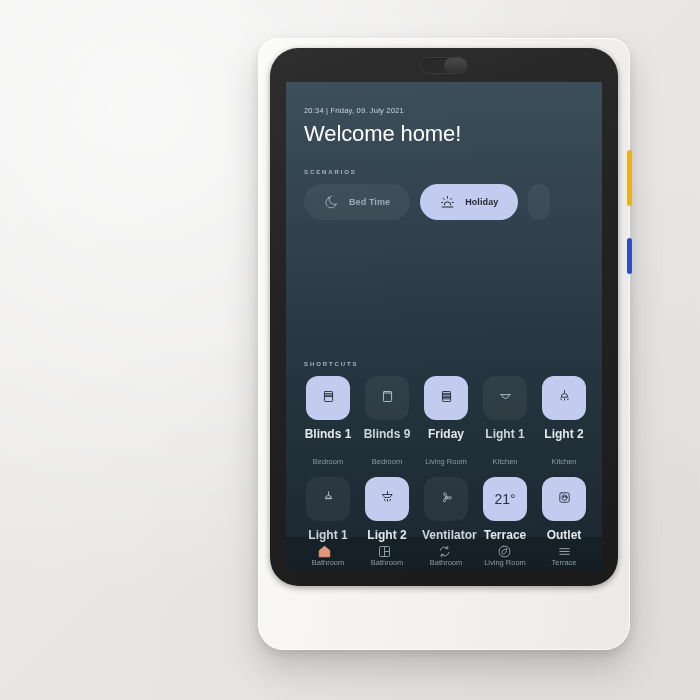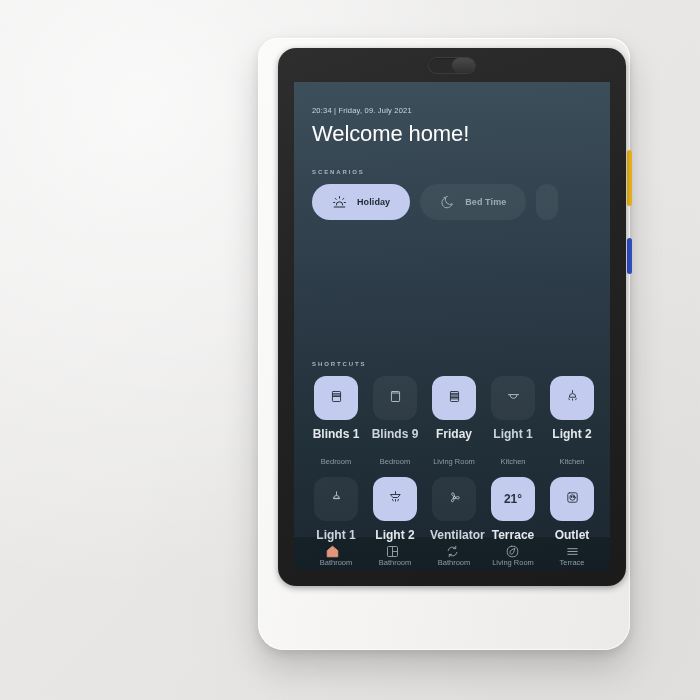--- a/index.html
+++ b/index.html
@@ -44,24 +44,24 @@
     right: -2px;
     width: 5px;
     border-radius: 3px;
   }
   .btn-yellow { top: 112px; height: 56px; background: #e8b21c; }
   .btn-blue   { top: 200px; height: 36px; background: #2e4fc4; }
 
   
   .bezel {
     position: absolute;
-    left: 20px; top: 10px;
+    left: 12px; top: 10px;
     width: 348px; height: 538px;
     background: linear-gradient(160deg, #2e2e2e 0%, #232323 40%, #1b1b1b 100%);
-    border-radius: 18px;
+    border-radius: 28px;
     box-shadow: 0 2px 6px rgba(0,0,0,0.35);
     overflow: hidden;
   }
   .notch {
     position: absolute;
     left: 50%; top: 9px; transform: translateX(-50%);
     width: 48px; height: 17px;
     border-radius: 9px;
     background: #2a2a2a;
     box-shadow: inset 0 0 0 1px #3c3c3c, inset 0 1px 2px rgba(0,0,0,0.6);
@@ -165,21 +165,21 @@
     background: rgba(255,255,255,0.055);
     display: flex;
     align-items: center;
     justify-content: center;
     margin: 0 auto 7px;
   }
   .tile.on .tile-icon { background: #c3cbee; }
   .tile .ic { stroke: #b6c2cb; }
   .tile.on .ic { stroke: #2a3340; }
   .tile-temp {
-    font-size: 12px; font-weight: 700; color: #2a3340;
+    font-size: 14px; font-weight: 400; color: #2a3340;
   }
   .tile-name {
     font-size: 12px;
     font-weight: 700;
     color: #e4e9ed;
     text-align: center;
     line-height: 1.25;
   }
   .tile.off .tile-name { color: #cdd6dd; }
   .tile-room {
@@ -223,50 +223,50 @@
       <div class="app">
 
         <div class="app-body">
 
           <div class="timestamp">20:34  |  Friday, 09. July 2021</div>
           <div class="welcome">Welcome home!</div>
 
           <div class="section-label">SCENARIOS</div>
 
           <div class="scenarios">
+            <div class="pill">
+              <span>
+                <svg width="15" height="15" viewBox="0 0 24 24" fill="none" stroke-width="1.6" stroke-linecap="round">
+                  <g class="ic">
+                    <path d="M19.4 14.6A8 8 0 0 1 9 4.3a8.3 8.3 0 1 0 10.4 10.3z"></path>
+                    <circle cx="7.2" cy="4.1" r="0.7"></circle>
+                    <circle cx="10.6" cy="2.6" r="0.5"></circle>
+                  </g>
+                </svg>
+              </span>
+              <span class="pill-label">Bed Time</span>
+            </div>
+
             <div class="pill active">
               <span>
                 <svg width="15" height="15" viewBox="0 0 24 24" fill="none" stroke-width="1.6" stroke-linecap="round">
                   <g class="ic">
                     <path d="M6.8 16a5.2 5.2 0 0 1 10.4 0"></path>
                     <line x1="3.5" y1="19.2" x2="20.5" y2="19.2"></line>
                     <line x1="12" y1="2.6" x2="12" y2="5"></line>
                     <line x1="5.2" y1="5.4" x2="6.7" y2="7"></line>
                     <line x1="18.8" y1="5.4" x2="17.3" y2="7"></line>
                     <line x1="2.6" y1="12" x2="4.4" y2="12"></line>
                     <line x1="19.6" y1="12" x2="21.4" y2="12"></line>
                   </g>
                 </svg>
               </span>
               <span class="pill-label">Holiday</span>
             </div>
 
-            <div class="pill">
-              <span>
-                <svg width="15" height="15" viewBox="0 0 24 24" fill="none" stroke-width="1.6" stroke-linecap="round">
-                  <g class="ic">
-                    <path d="M19.4 14.6A8 8 0 0 1 9 4.3a8.3 8.3 0 1 0 10.4 10.3z"></path>
-                    <circle cx="7.2" cy="4.1" r="0.7"></circle>
-                    <circle cx="10.6" cy="2.6" r="0.5"></circle>
-                  </g>
-                </svg>
-              </span>
-              <span class="pill-label">Bed Time</span>
-            </div>
-
             <div class="pill" style="width:22px;padding:0;"></div>
           </div>
 
           <div class="shortcuts-wrap">
             <div class="section-label">SHORTCUTS</div>
 
             <div class="grid">
 
               <div class="tile on">
                 <div class="tile-icon">

